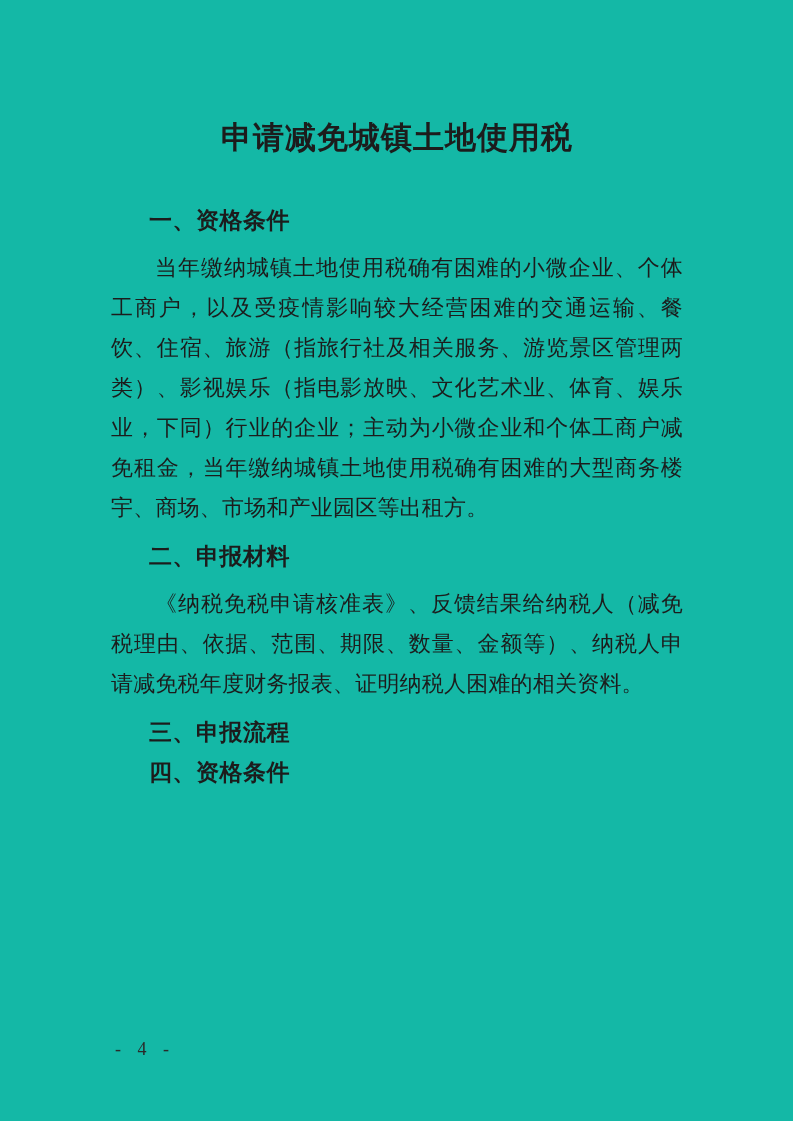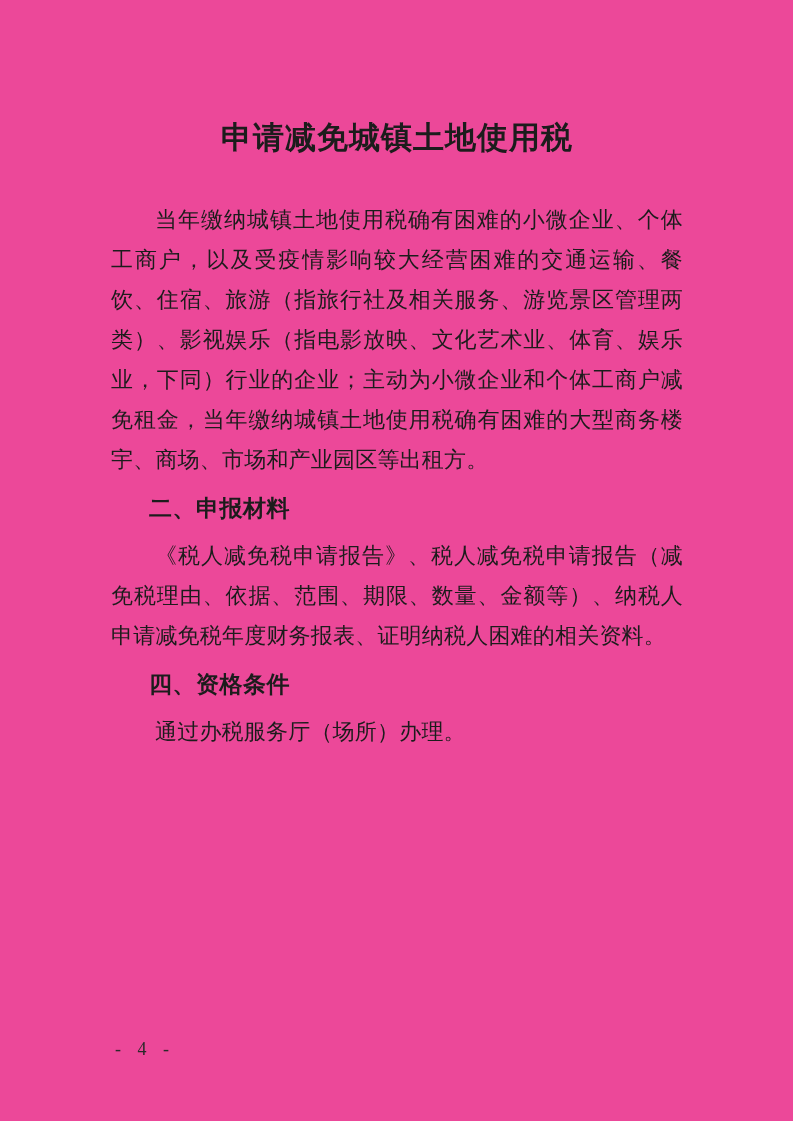--- a/index.html
+++ b/index.html
@@ -9,21 +9,21 @@
     height: 1121px;
     background: #ffffff;
     position: relative;
     overflow: hidden;
     font-family: "Liberation Serif", serif;
     color: #1c1c1c;
   }
   .page {
     position: absolute;
     inset: 0;
-    background: #ec4899;
+    background: #14b8a6;
   }
   .content {
     position: absolute;
     left: 103px;
     width: 588px;
     top: 116px;
   }
   .doc-title {
     font-size: 31px;
     line-height: 44px;
@@ -64,26 +64,27 @@
   }
 </style>
 </head>
 <body>
 
 <div class="page">
   <div class="content">
 
     <h1 class="doc-title">申请减免城镇土地使用税</h1>
 
+    <h2 class="section-heading">一、资格条件</h2>
     <p class="para">当年缴纳城镇土地使用税确有困难的小微企业、个体工商户，以及受疫情影响较大经营困难的交通运输、餐饮、住宿、旅游（指旅行社及相关服务、游览景区管理两类）、影视娱乐（指电影放映、文化艺术业、体育、娱乐业，下同）行业的企业；主动为小微企业和个体工商户减免租金，当年缴纳城镇土地使用税确有困难的大型商务楼宇、商场、市场和产业园区等出租方。</p>
 
     <h2 class="section-heading">二、申报材料</h2>
-    <p class="para">《税人减免税申请报告》、税人减免税申请报告（减免税理由、依据、范围、期限、数量、金额等）、纳税人申请减免税年度财务报表、证明纳税人困难的相关资料。</p>
+    <p class="para">《纳税免税申请核准表》、反馈结果给纳税人（减免税理由、依据、范围、期限、数量、金额等）、纳税人申请减免税年度财务报表、证明纳税人困难的相关资料。</p>
 
+    <h2 class="section-heading">三、申报流程</h2>
 
     <h2 class="section-heading">四、资格条件</h2>
-    <p class="para">通过办税服务厅（场所）办理。</p>
 
 
   </div>
 
   <div class="page-number">- 4 -</div>
 </div>
 
 </body></html>

